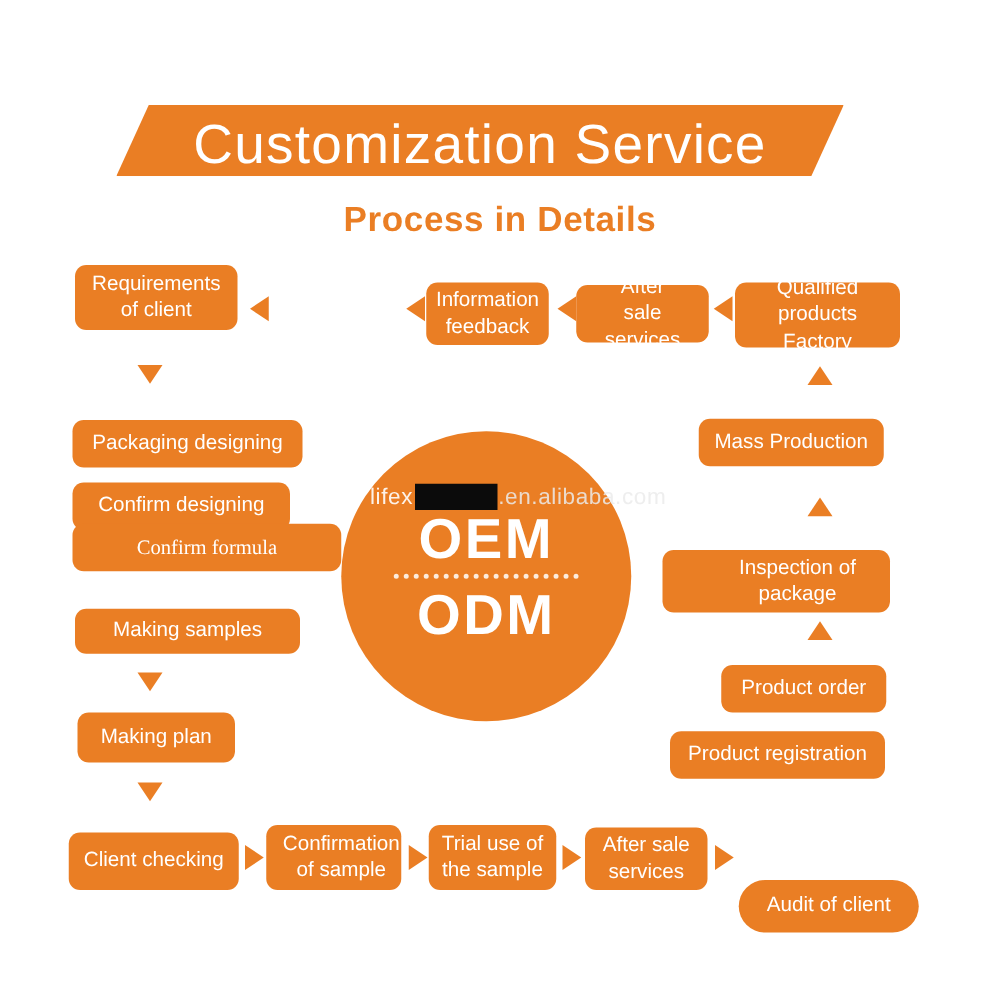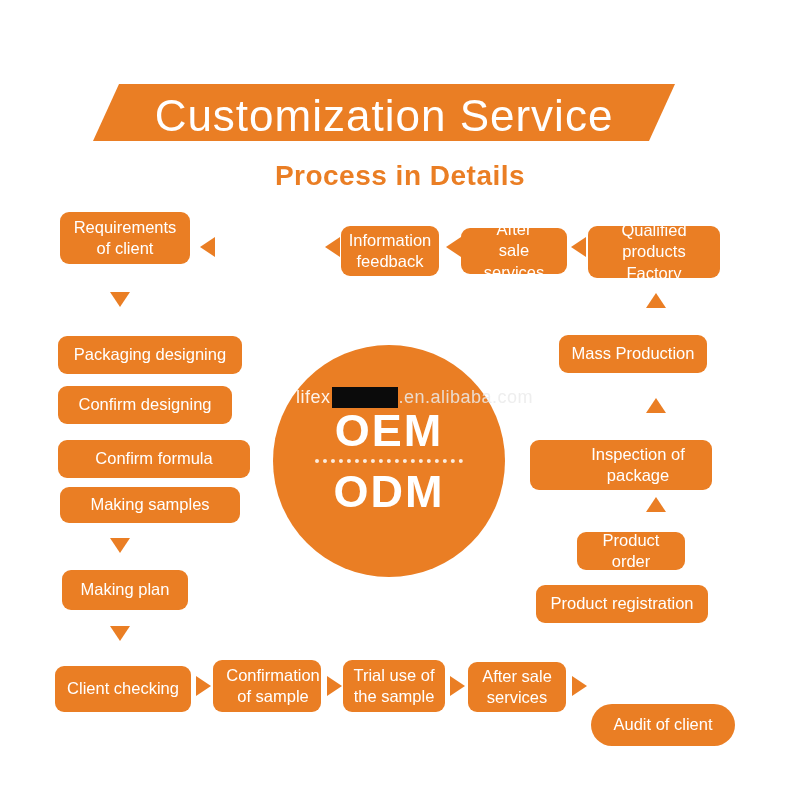--- a/index.html
+++ b/index.html
@@ -74,41 +74,41 @@
 products Factory</div>
 
   <div class="arr left" style="left:200px; top:237px;"></div>
   <div class="arr left" style="left:325px; top:237px;"></div>
   <div class="arr left" style="left:446px; top:237px;"></div>
   <div class="arr left" style="left:571px; top:237px;"></div>
 
   <div class="arr down" style="left:110px; top:292px;"></div>
   <div class="box" style="left:58px; top:336px; width:184px; height:38px;">Packaging designing</div>
   <div class="box" style="left:58px; top:386px; width:174px; height:38px;">Confirm designing</div>
-  <div class="box" style="left:58px; top:440px; width:192px; height:38px;">Confirm formula</div>
+  <div class="box" style="left:58px; top:419px; width:215px; height:38px;font-family:Liberation Serif, serif;">Confirm formula</div>
   <div class="box" style="left:60px; top:487px; width:180px; height:36px;">Making samples</div>
   <div class="arr down" style="left:110px; top:538px;"></div>
   <div class="box" style="left:62px; top:570px; width:126px; height:40px;">Making plan</div>
   <div class="arr down" style="left:110px; top:626px;"></div>
   <div class="box" style="left:55px; top:666px; width:136px; height:46px;">Client checking</div>
 
   <div class="arr right" style="left:196px; top:676px;"></div>
   <div class="box" style="left:213px; top:660px; width:108px; height:52px;padding-left:18px;">Confirmation
 of sample</div>
   <div class="arr right" style="left:327px; top:676px;"></div>
   <div class="box" style="left:343px; top:660px; width:102px; height:52px;">Trial use of
 the sample</div>
   <div class="arr right" style="left:450px; top:676px;"></div>
   <div class="box" style="left:468px; top:662px; width:98px; height:50px;">After sale
 services</div>
   <div class="arr right" style="left:572px; top:676px;"></div>
   <div class="box" style="left:591px; top:704px; width:144px; height:42px;border-radius:21px;">Audit of client</div>
 
   <div class="box" style="left:536px; top:585px; width:172px; height:38px;">Product registration</div>
-  <div class="box" style="left:577px; top:532px; width:108px; height:38px;">Product order</div>
+  <div class="box" style="left:577px; top:532px; width:132px; height:38px;">Product order</div>
   <div class="arr up" style="left:646px; top:497px;"></div>
   <div class="box" style="left:530px; top:440px; width:182px; height:50px;padding-left:40px;">Inspection of package</div>
   <div class="arr up" style="left:646px; top:398px;"></div>
   <div class="box" style="left:559px; top:335px; width:148px; height:38px;">Mass Production</div>
   <div class="arr up" style="left:646px; top:293px;"></div>
 
   <div class="circle">
     <div class="circle-word">OEM</div>
     <div class="circle-divider"></div>
     <div class="circle-word">ODM</div>

